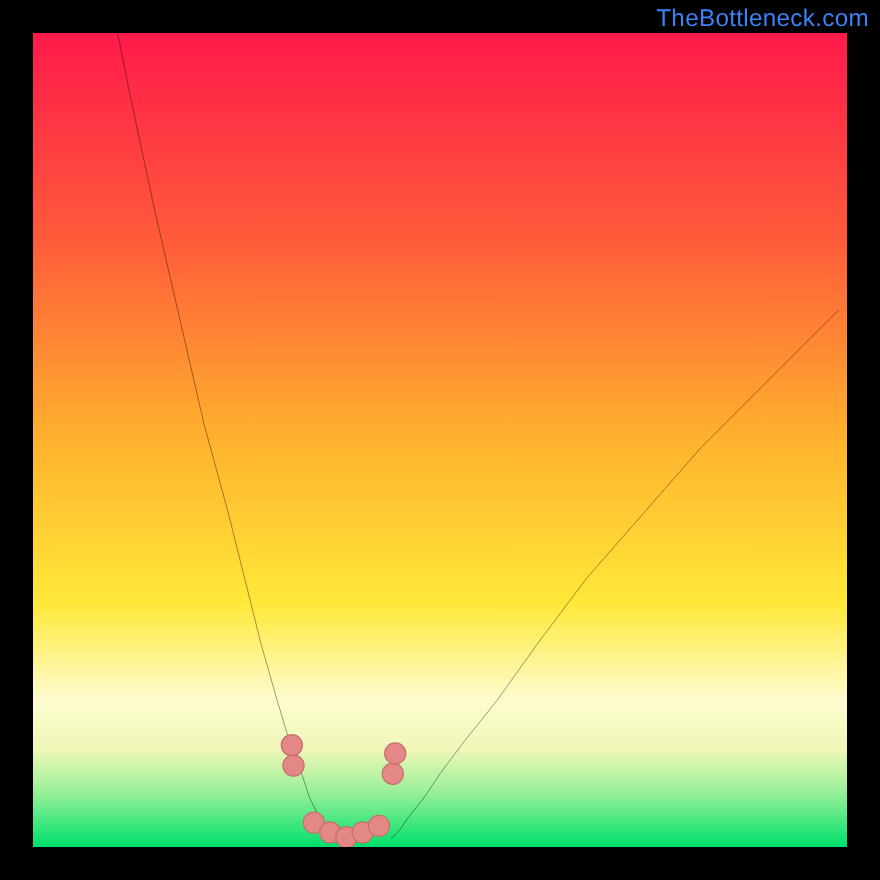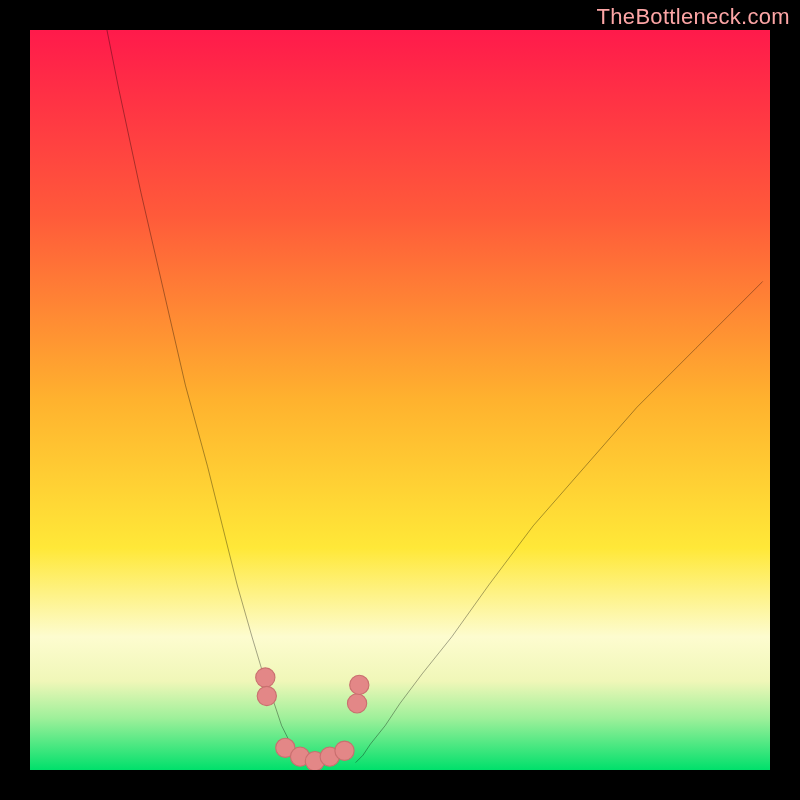--- a/index.html
+++ b/index.html
@@ -39,21 +39,21 @@
     left: 30px;
     top: 30px;
     width: 740px;
     height: 740px;
     pointer-events: none;
   }
   .attribution {
     position: absolute;
     top: 4px;
     right: 10px;
-    color: #fca5a5;
+    color: #3b82f6;
     font-size: 22px;
     font-weight: 500;
     letter-spacing: 0.3px;
   }
 </style>
 </head>
 <body>
 
 <div class="stage">
 

